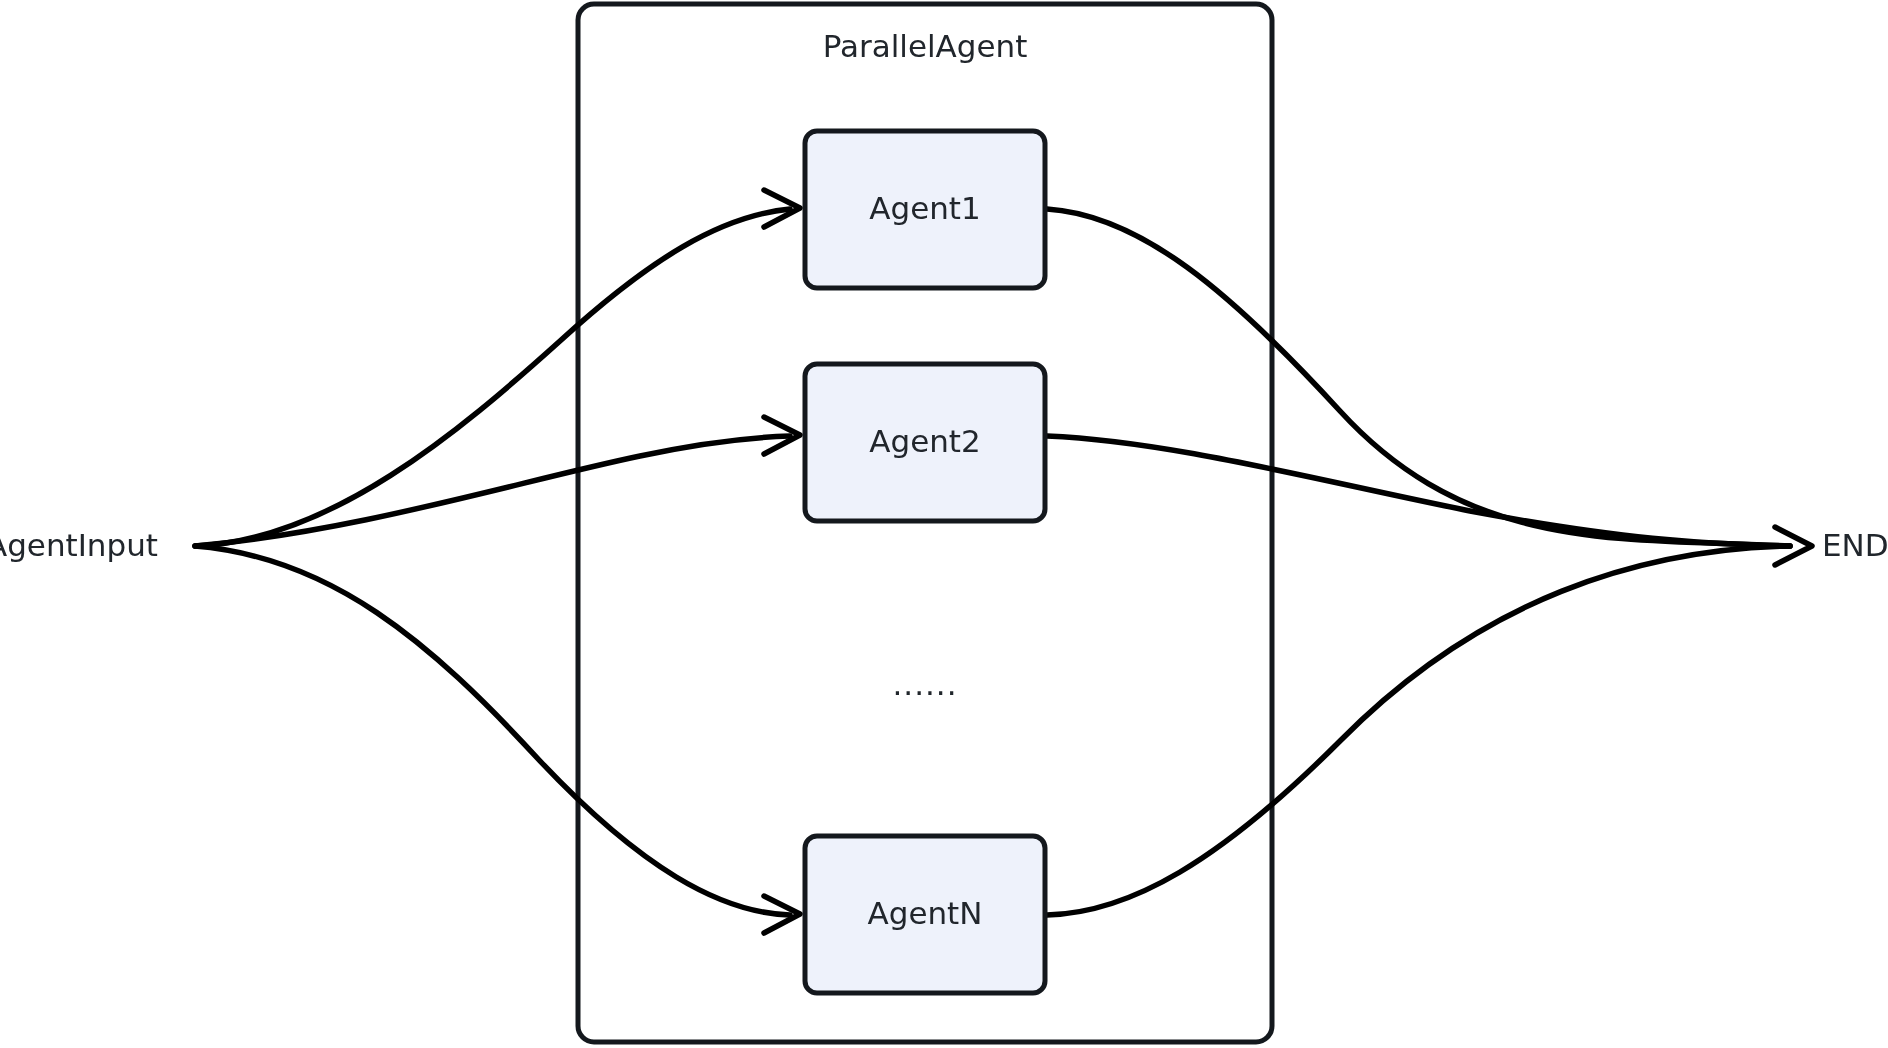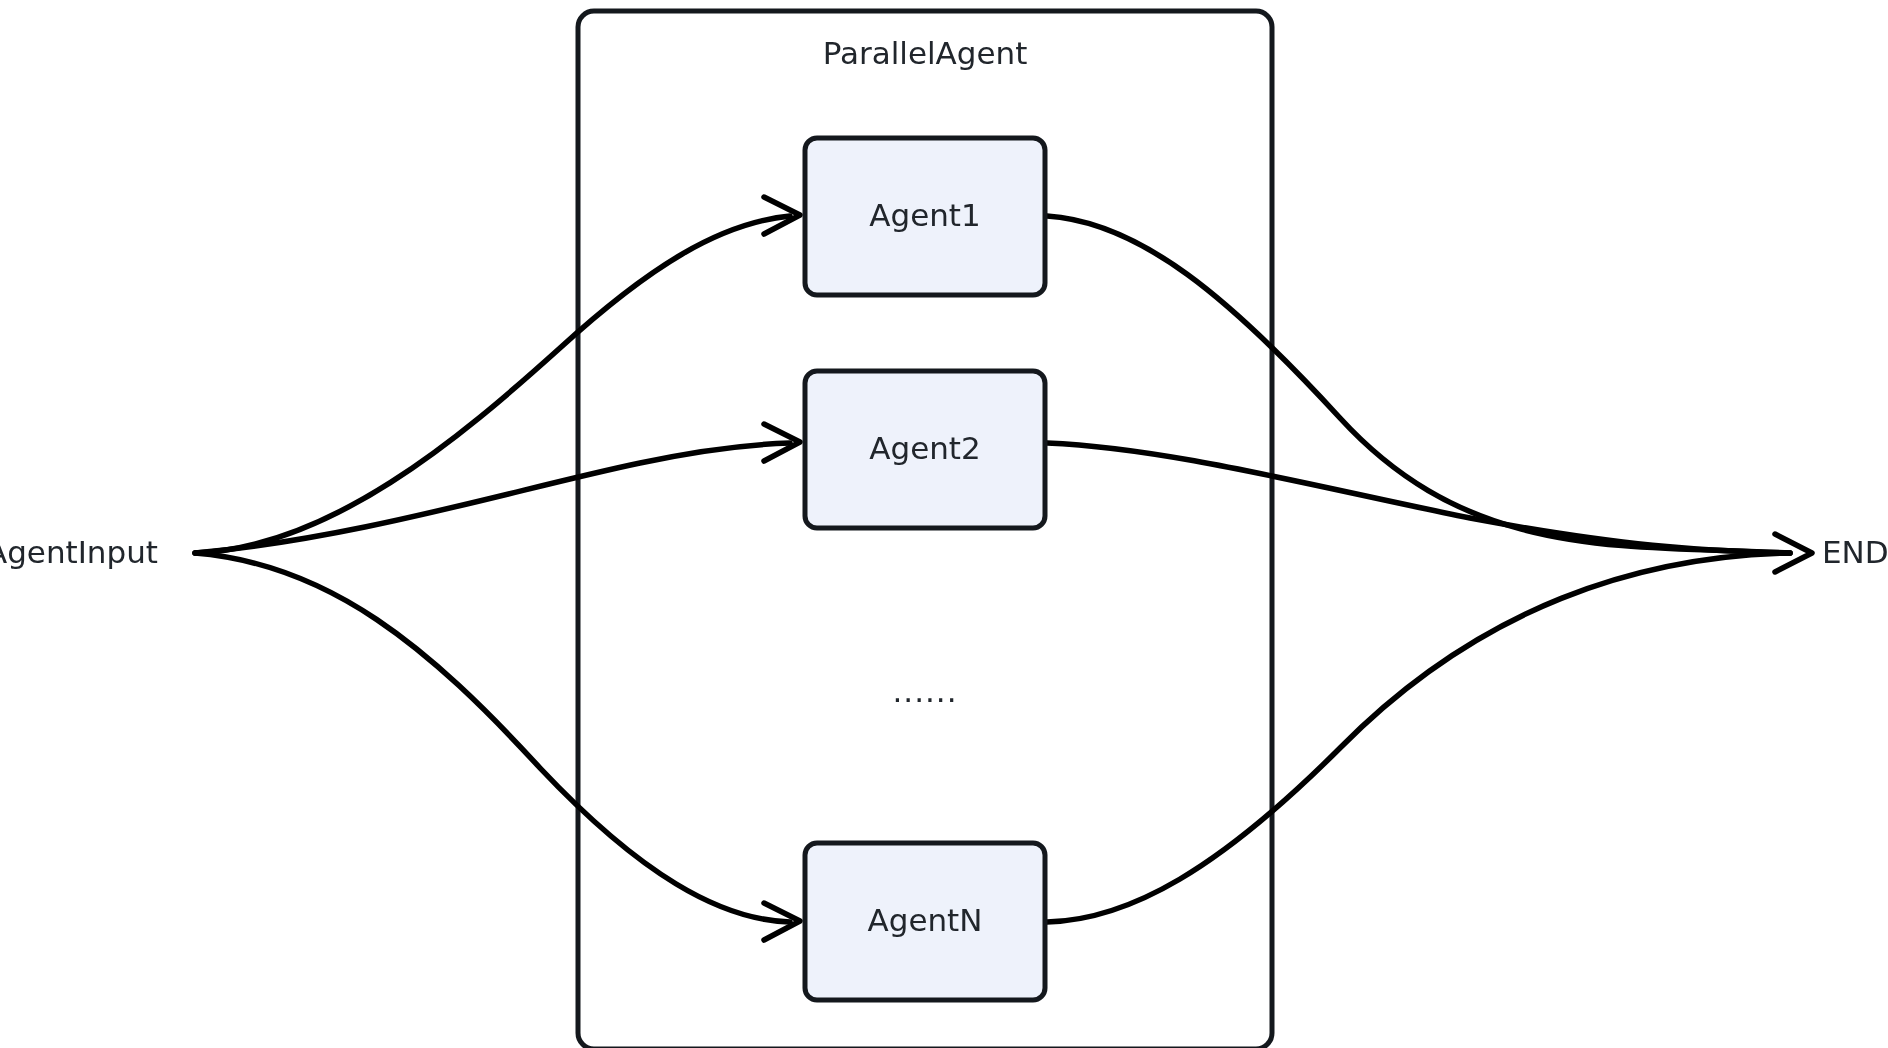--- a/index.html
+++ b/index.html
@@ -10,21 +10,21 @@
   }
   body {
     width: 1888px;
     height: 1048px;
     position: relative;
     overflow: hidden;
     font-family: "DejaVu Sans", "Liberation Sans", sans-serif;
   }
   #stage {
     position: absolute;
-    left: 0; top: 8px;
+    left: 0; top: 1px;
     width: 1888px;
     height: 768px;
   }
   #diagram-svg {
     position: absolute;
     left: 0; top: 0;
     width: 1888px;
     height: 1048px;
     display: block;
   }

